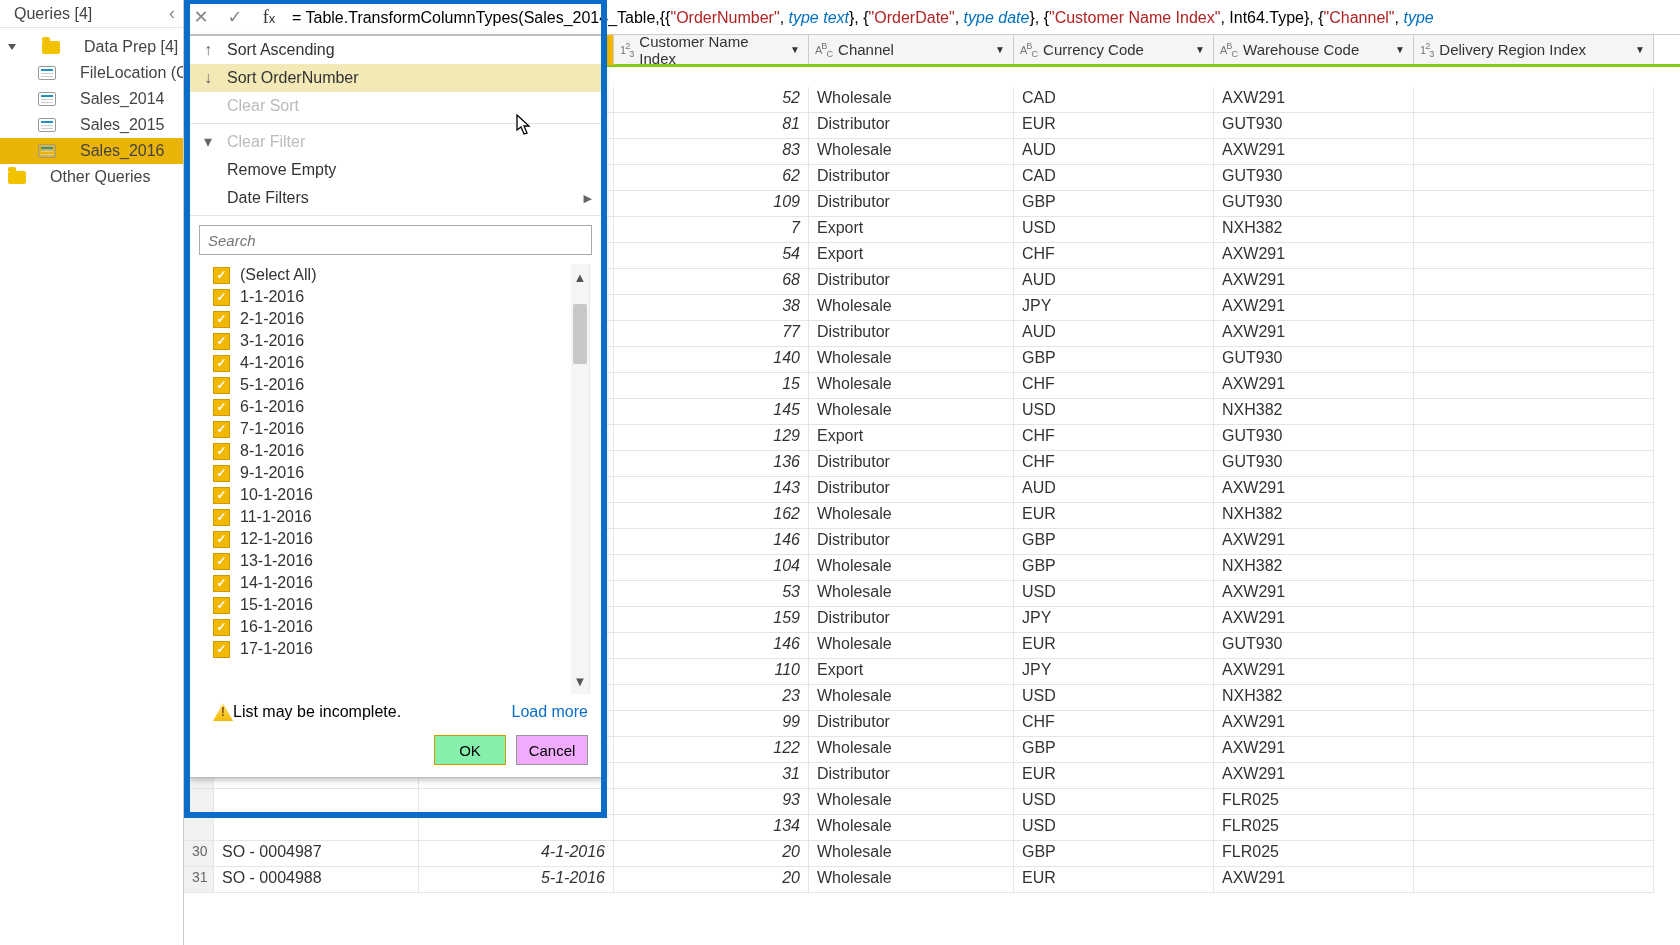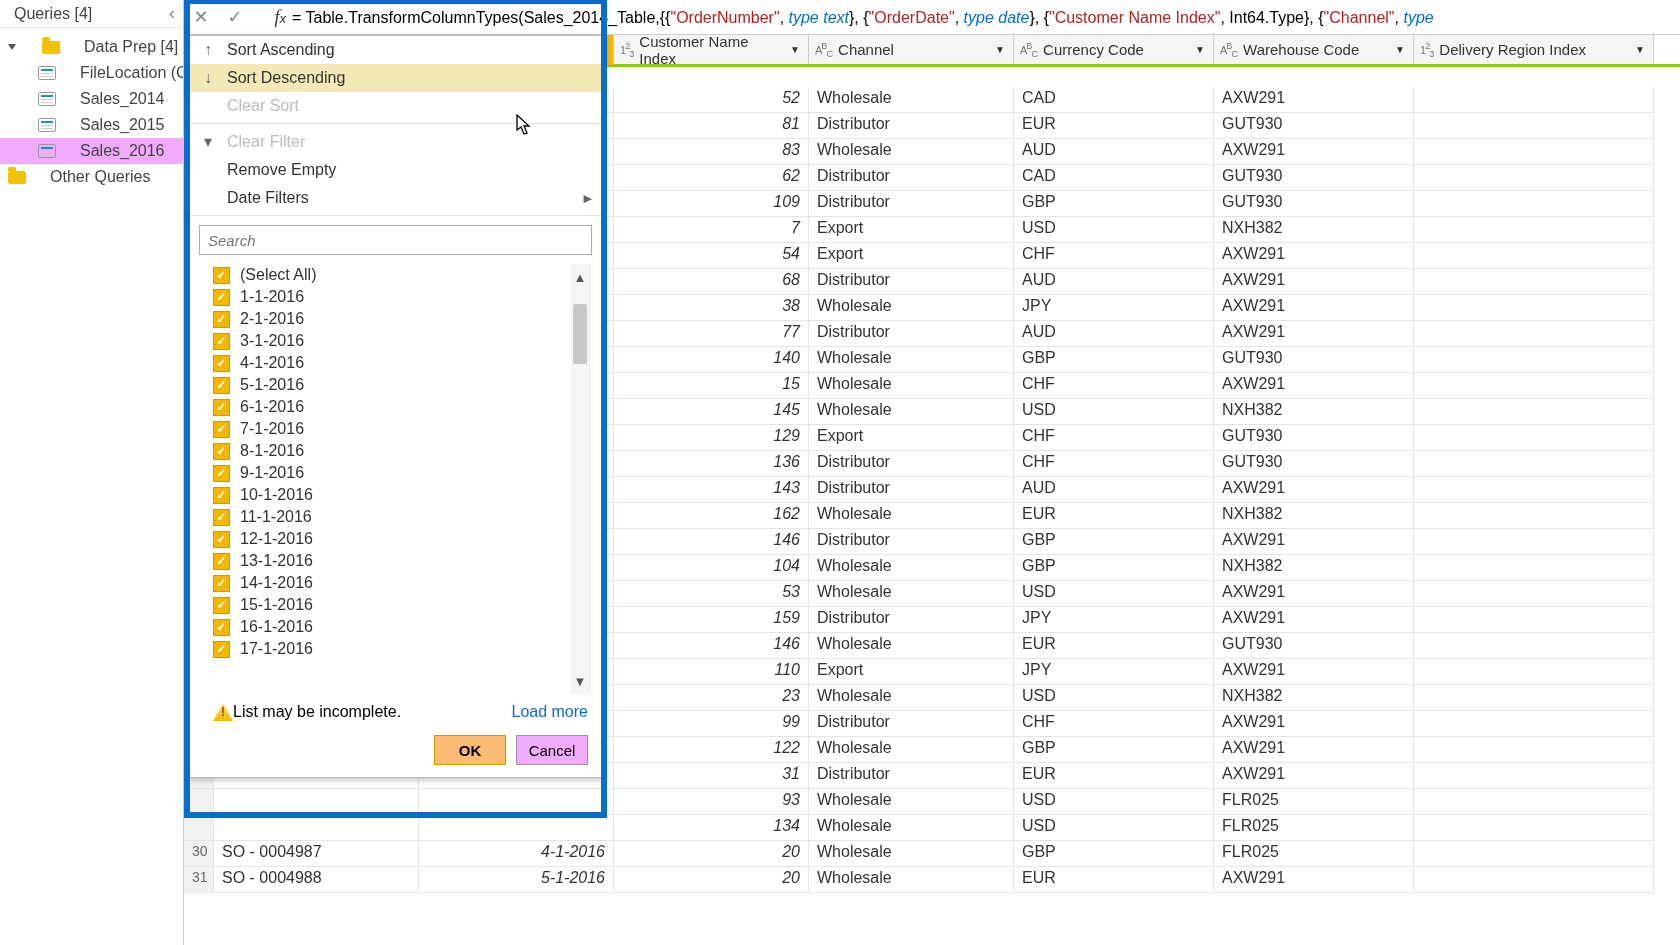--- a/index.html
+++ b/index.html
@@ -9,35 +9,35 @@
 .wrap { display: flex; height: 100%; }
 
 
 .sidebar { width: 184px; border-right: 1px solid #ccc; background: #fff; display: flex; flex-direction: column; }
 .sidebar-head { display: flex; align-items: center; justify-content: space-between; padding: 3px 8px 3px 14px; border-bottom: 1px solid #e5e5e5; font-size: 16px; color: #444; }
 .sidebar-head .chev { color: #888; font-size: 18px; }
 .tree { padding: 6px 0 0 0; font-size: 16px; color: #444; }
 .tree-row { display: flex; align-items: center; padding: 4px 4px 4px 8px; gap: 24px; white-space: nowrap; overflow: hidden; text-overflow: ellipsis; }
 .tree-row.group { font-weight: 400; }
 .tree-row.child { padding-left: 38px; }
-.tree-row.selected { background: #f0abfc; }
+.tree-row.selected { background: #eab308; }
 .tri { width:0;height:0;border-left:4px solid transparent;border-right:4px solid transparent;border-top:6px solid #555;margin-right:2px; }
 .qicon { width:18px;height:14px;border:1px solid #999;border-radius:2px;position:relative;flex:0 0 auto; }
 .qicon::before { content:"";position:absolute;left:2px;right:2px;top:2px;height:2px;background:#1e90c8; }
 .qicon::after { content:"";position:absolute;left:2px;right:2px;top:6px;bottom:2px;background:repeating-linear-gradient(#ccc,#ccc 1px,transparent 1px,transparent 3px); }
 .folder-icon { width:18px;height:13px;background:#f2c200;border-radius:2px;position:relative;flex:0 0 auto; }
 .folder-icon::before{content:"";position:absolute;top:-4px;left:0;width:8px;height:4px;background:#f2c200;border-radius:2px 2px 0 0;}
 
 
 .main { flex:1; display:flex; flex-direction:column; position:relative; }
 
 
 .fbar { height:35px; display:flex; align-items:center; border-bottom:1px solid #ccc; font-size:15px; }
 .fbar .btn { width:34px; text-align:center; color:#888; font-size:18px; }
-.fbar .fx { font-style:italic; font-family:"Times New Roman",serif; color:#333; font-size:18px; width:34px; text-align:right; }
+.fbar .fx { font-family:"Times New Roman",serif; color:#333; font-size:18px; width:34px; text-align:center; }
 .fbar .formula { flex:1; padding-left:6px; font-family:Consolas,monospace; font-size:16px; white-space:nowrap; overflow:hidden; }
 .tok-str { color:#b22222; }
 .tok-kw { color:#0070c0; font-style:italic; }
 
 
 .grid { flex:1; overflow:hidden; position:relative; }
 .ghead { display:flex; height:32px; border-bottom:3px solid #84cc16; font-size:15px; color:#333; }
 .gh { border-right:1px solid #ccc; display:flex; align-items:center; padding:0 4px 0 6px; background:#f5f5f5; position:relative; }
 .gh .typ { color:#777; font-size:11px; margin-right:6px; letter-spacing:-1px; }
 .gh .dd { margin-left:auto; font-size:10px; color:#333; padding:0 4px; }
@@ -81,21 +81,21 @@
 .scroll{position:absolute;right:0;top:0;bottom:0;width:18px;background:#f5f5f5;}
 .scroll .up,.scroll .down{position:absolute;left:0;right:0;height:26px;display:flex;align-items:center;justify-content:center;color:#555;font-size:13px;cursor:pointer;}
 .scroll .up{top:0}.scroll .down{bottom:0;}
 .scroll .thumb{position:absolute;left:2px;right:2px;top:40px;height:60px;background:#c8c8c8;border-radius:2px;}
 .warn-row{display:flex;align-items:center;gap:0;padding:6px 14px 6px 24px;font-size:16px;}
 .warn-ico{width:20px;height:18px;background:linear-gradient(#ffe27a,#f2b800);clip-path:polygon(50% 0,100% 100%,0 100%);position:relative;}
 .warn-ico::after{content:"!";position:absolute;left:0;right:0;top:1px;text-align:center;color:#8a5a00;font-weight:bold;font-size:13px;}
 .loadmore{margin-left:auto;color:#0a6ec9;}
 .btns{display:flex;gap:10px;justify-content:flex-end;padding:8px 14px 12px;}
 .btns button{height:30px;width:72px;border:1px solid #999;background:#f0abfc;font-size:15px;}
-.btns button.ok{background:#fdba74;border-color:#cc9900;font-weight:700;}
+.btns button.ok{background:#86efac;border-color:#cc9900;font-weight:400;}
 
 .cursor{position:absolute;left:332px;top:114px;z-index:60;font-size:18px;color:#000;pointer-events:none;}
 </style>
 </head>
 <body>
 
 <div class="wrap">
   <div class="sidebar">
     <div class="sidebar-head">
       <span>Queries [4]</span>
@@ -495,21 +495,21 @@
 
     <div class="highlight-box"></div>
 
     <div class="filter-panel">
       <div class="menuitem">
           <span class="icon">↑</span>
           <span>Sort Ascending</span>
         </div>
       <div class="menuitem hover">
           <span class="icon">↓</span>
-          <span>Sort Descending</span>
+          <span>Sort OrderNumber</span>
         </div>
       <div class="menuitem disabled">
           <span class="icon"></span>
           <span>Clear Sort</span>
         </div>
       <div class="sep"></div>
       <div class="menuitem disabled">
           <span class="icon">▾</span>
           <span>Clear Filter</span>
         </div>

